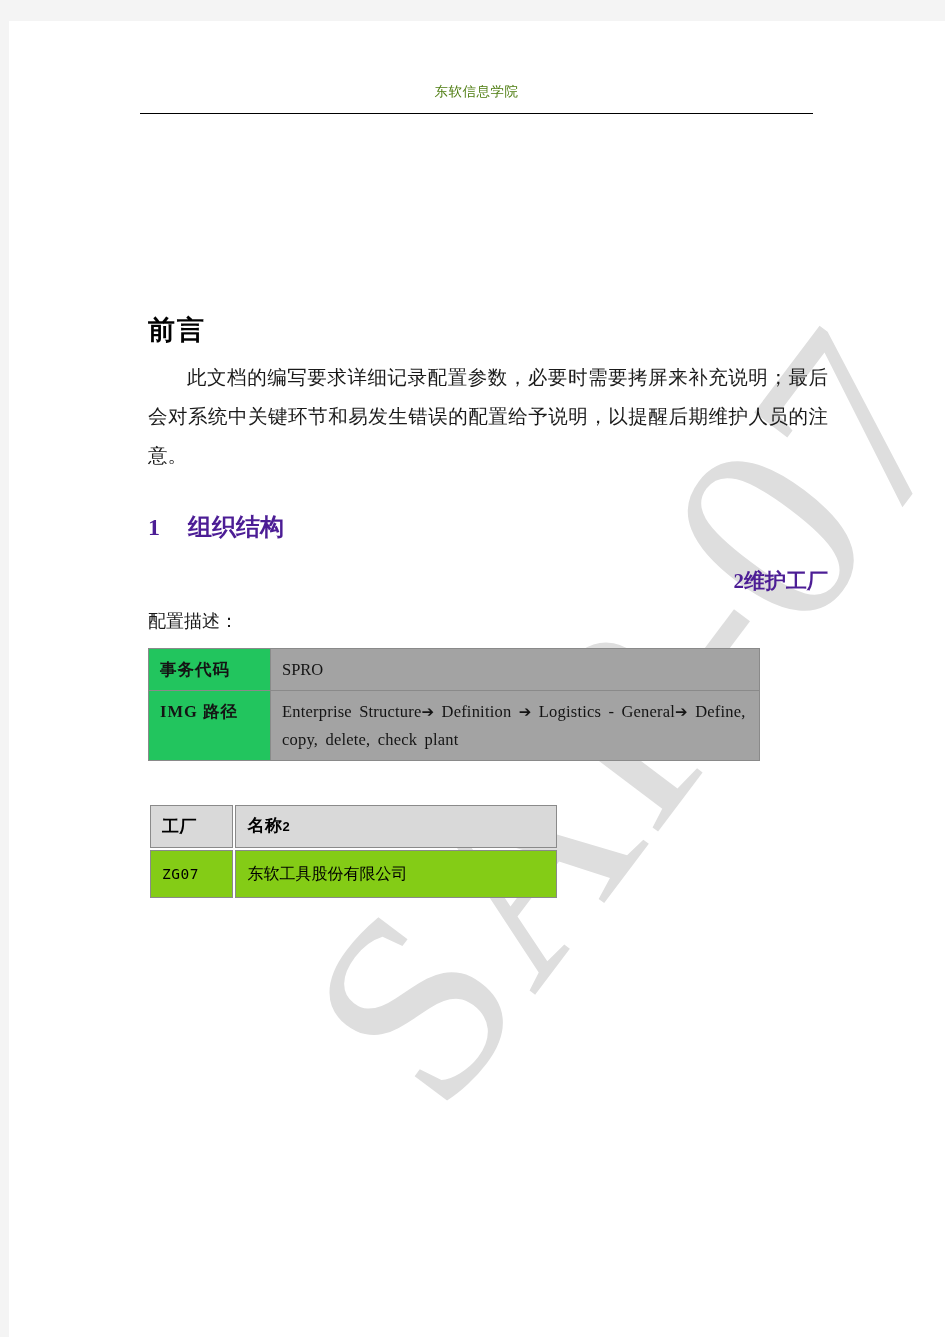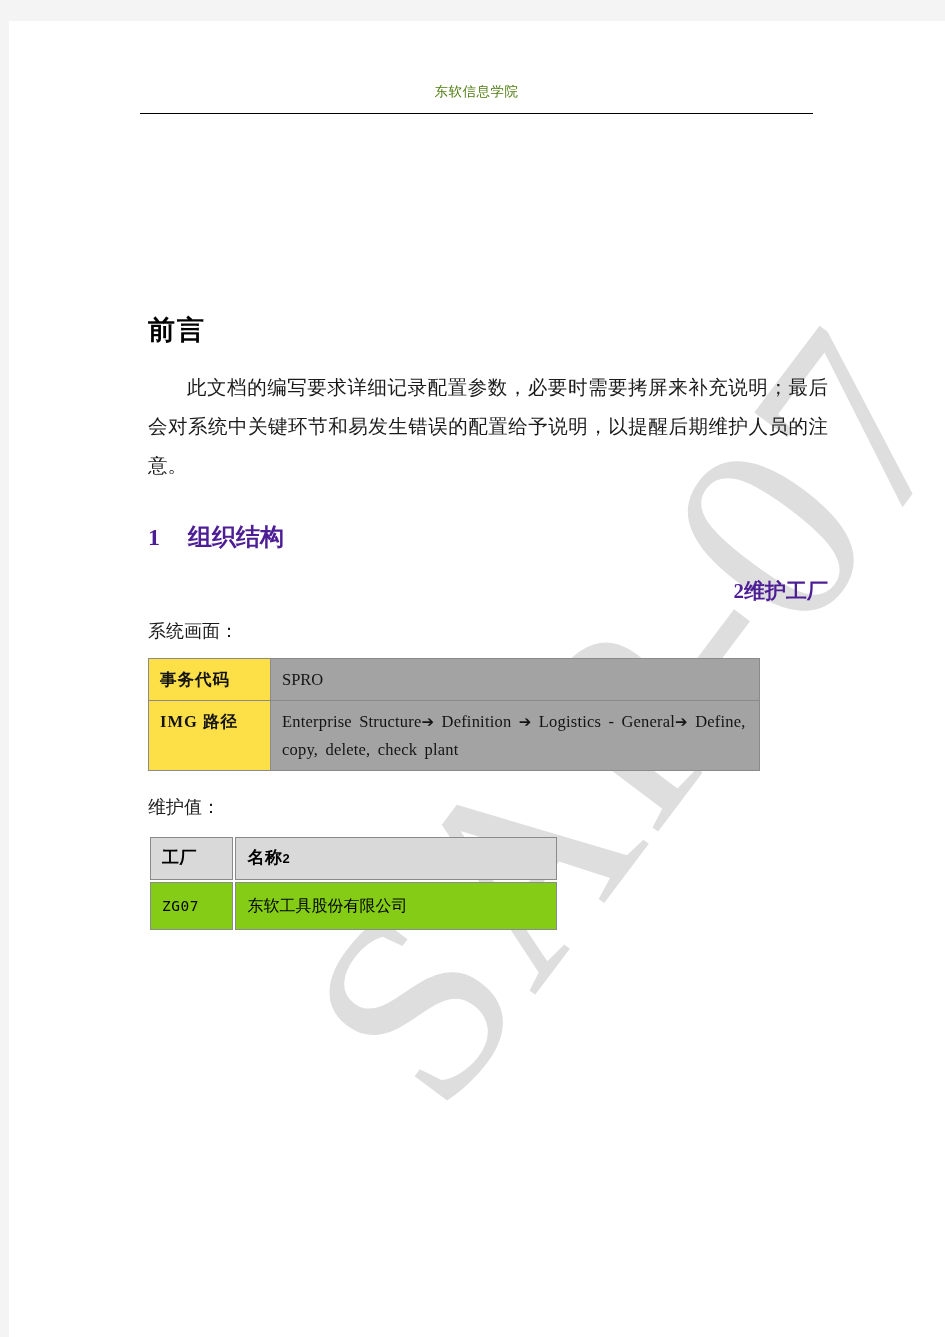--- a/index.html
+++ b/index.html
@@ -84,21 +84,21 @@
 
   
   .body-block {
     position: absolute;
     left: 139px;
     top: 295px;
     width: 680px;
   }
 
   h1.heading-preface {
-    margin: 0 0 22px 0;
+    margin: 0 0 12px 0;
     font-size: 27px;
     font-weight: bold;
     font-family: "Liberation Serif", "DejaVu Serif", serif;
     color: #000000;
     letter-spacing: 2px;
     line-height: 1.1;
   }
 
   p.para {
     margin: 0 0 5px 0;
@@ -147,21 +147,21 @@
   table.cfg-table td {
     border: 1px solid #8a8a8a;
     vertical-align: top;
     padding: 7px 10px 7px 11px;
     font-family: "Liberation Serif", "DejaVu Serif", serif;
     font-size: 16.5px;
     line-height: 27px;
     color: #141414;
   }
   td.cell-label {
-    background: #fde047;
+    background: #22c55e;
     font-weight: bold;
     font-size: 17.5px;
     letter-spacing: 1px;
   }
   td.cell-value {
     background: #a3a3a3;
   }
   td.cell-path {
     letter-spacing: 0.2px;
     word-spacing: 3px;
@@ -235,21 +235,21 @@
       </h2>
 
       <div class="gap-2"></div>
 
       <h2 class="heading-num level-b">
         <span class="num">2</span><span>维护工厂</span>
       </h2>
 
       <div class="gap-3"></div>
 
-      <div class="caption">系统画面：</div>
+      <div class="caption">配置描述：</div>
 
       <div class="gap-5"></div>
 
       <table class="cfg-table" style="width:611px;">
         <colgroup>
             <col style="width:122px">
             <col style="width:489px">
           </colgroup>
         <tbody>
           <tr>
@@ -258,21 +258,20 @@
           </tr>
           <tr>
             <td class="cell-label">IMG  路径</td>
             <td class="cell-value cell-path"><span>Enterprise  Structure</span><span class="arrow">➔</span><span> Definition  </span><span class="arrow">➔</span><span>  Logistics  -  General</span><span class="arrow">➔</span><span> Define, copy, delete, check plant</span></td>
           </tr>
         </tbody>
       </table>
 
       <div class="gap-4"></div>
 
-      <div class="caption">维护值：</div>
 
       <div class="gap-5"></div>
 
       <table class="value-table" style="width:411px;">
         <colgroup>
             <col style="width:84px">
             <col style="width:327px">
           </colgroup>
         <tbody>
           <tr>

